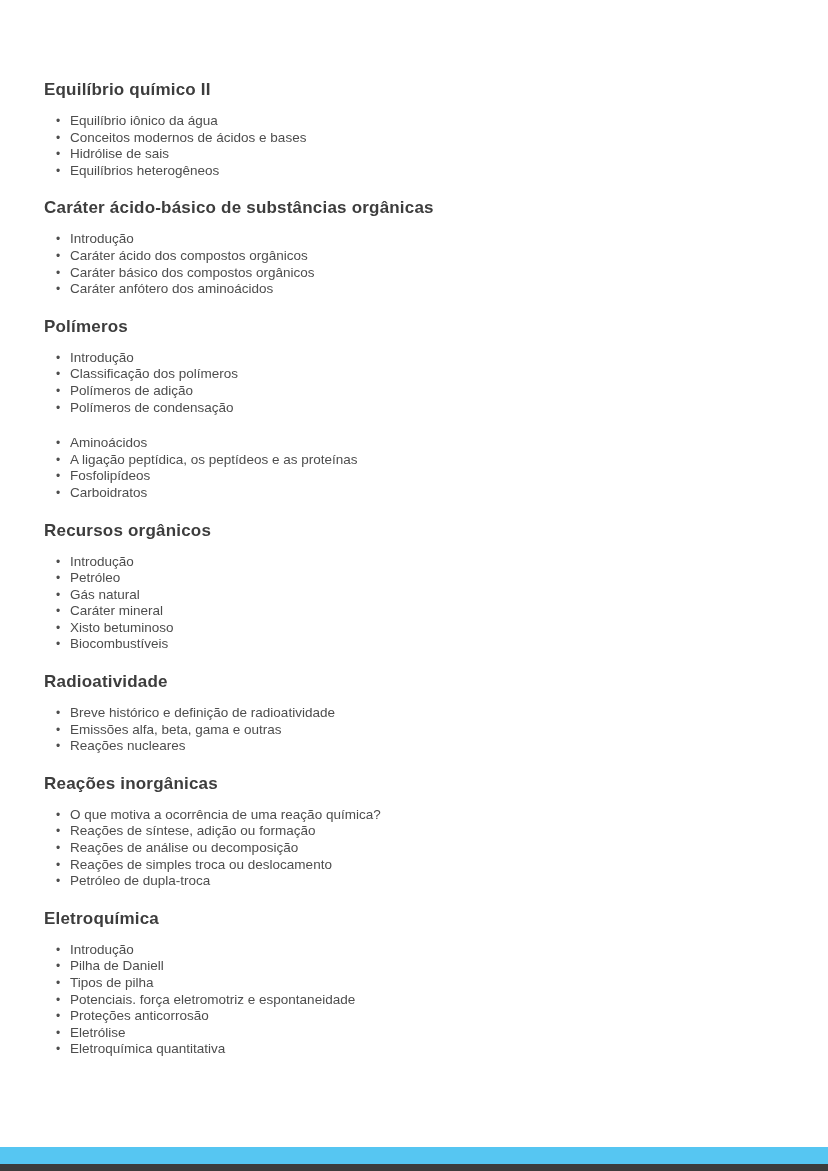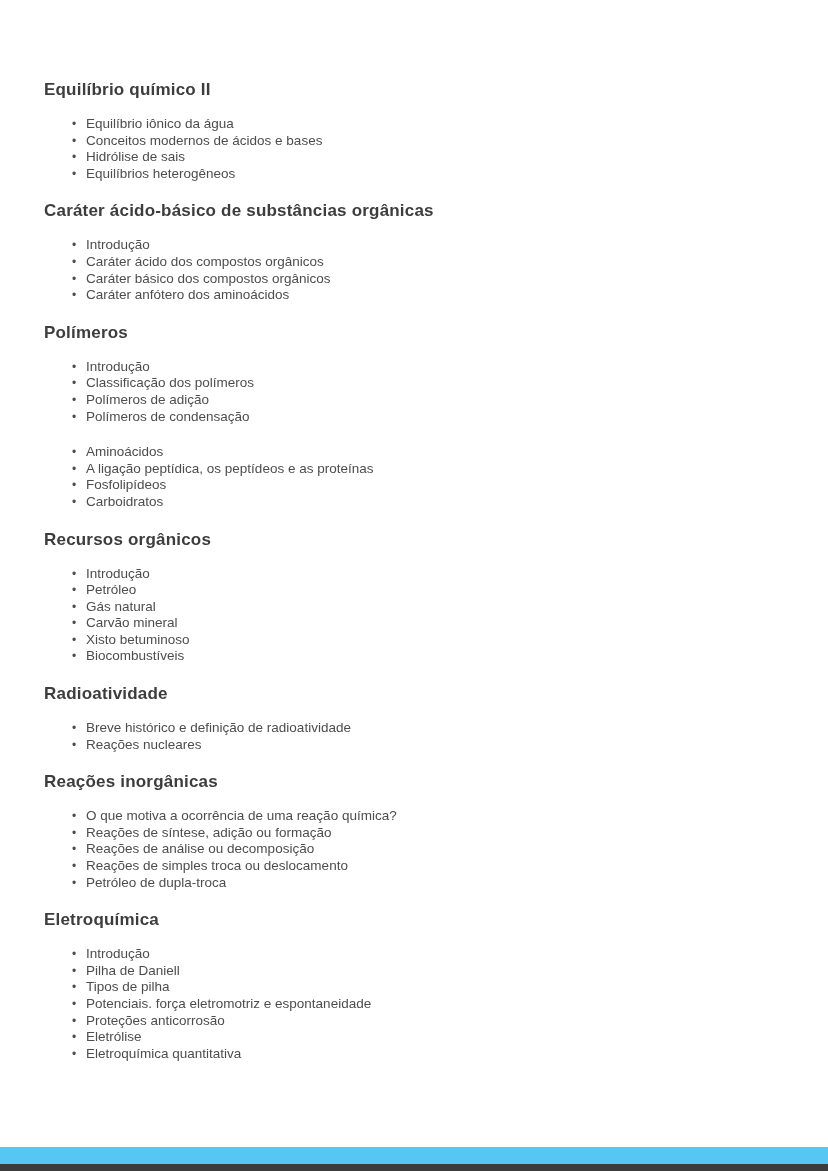--- a/index.html
+++ b/index.html
@@ -18,21 +18,21 @@
   .section { margin-bottom: 19px; }
   .section-title {
     font-size: 17px;
     font-weight: 700;
     color: #3d3d3d;
     letter-spacing: 0.2px;
     margin: 0 0 13px 0;
   }
   .topic-list {
     list-style: none;
-    margin: 16px;
+    margin: 0;
     padding: 0 0 0 12px;
   }
   .topic-list li {
     position: relative;
     font-size: 13.5px;
     line-height: 16.6px;
     color: #4d4d4d;
     padding-left: 14px;
   }
   .topic-list li::before {
@@ -103,30 +103,31 @@
       <li>Carboidratos</li>
     </ul>
   </div>
 
   <div class="section">
     <h2 class="section-title">Recursos orgânicos</h2>
     <ul class="topic-list">
       <li>Introdução</li>
       <li>Petróleo</li>
       <li>Gás natural</li>
-      <li>Carvão mineral</li>
+      <li>Caráter mineral</li>
       <li>Xisto betuminoso</li>
       <li>Biocombustíveis</li>
     </ul>
   </div>
 
   <div class="section">
     <h2 class="section-title">Radioatividade</h2>
     <ul class="topic-list">
       <li>Breve histórico e definição de radioatividade</li>
+      <li>Emissões alfa, beta, gama e outras</li>
       <li>Reações nucleares</li>
     </ul>
   </div>
 
   <div class="section">
     <h2 class="section-title">Reações inorgânicas</h2>
     <ul class="topic-list">
       <li>O que motiva a ocorrência de uma reação química?</li>
       <li>Reações de síntese, adição ou formação</li>
       <li>Reações de análise ou decomposição</li>

